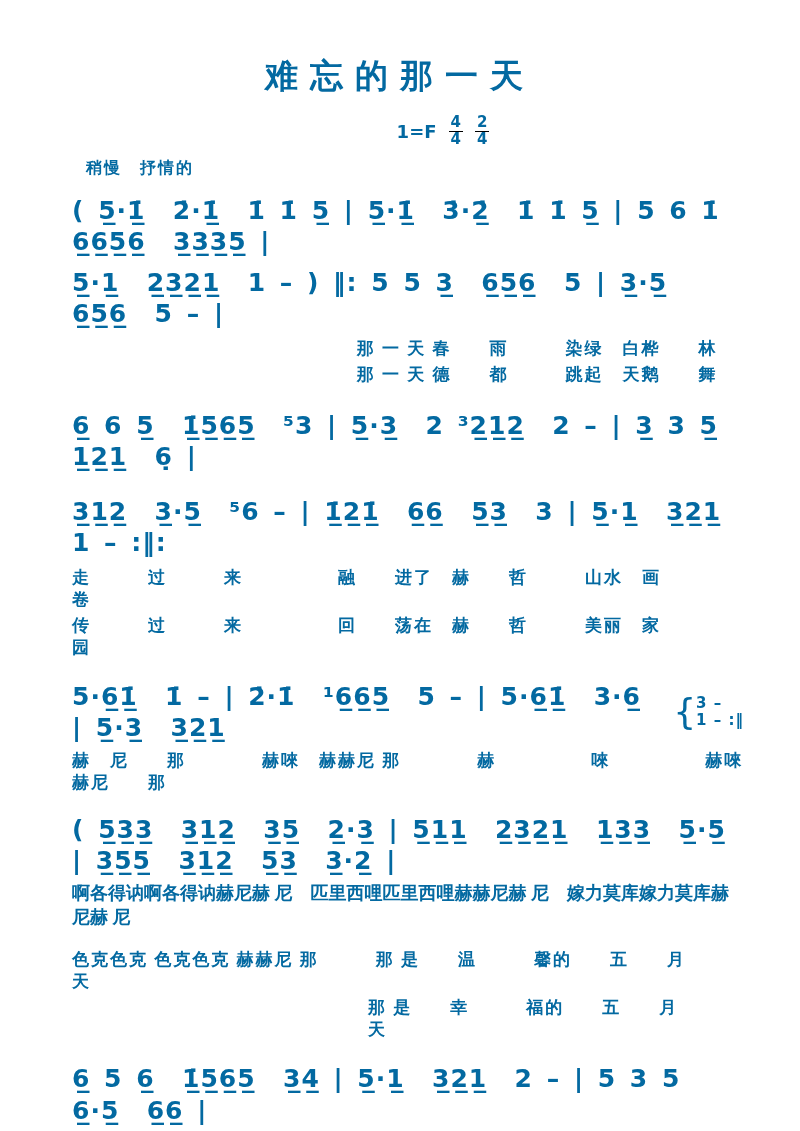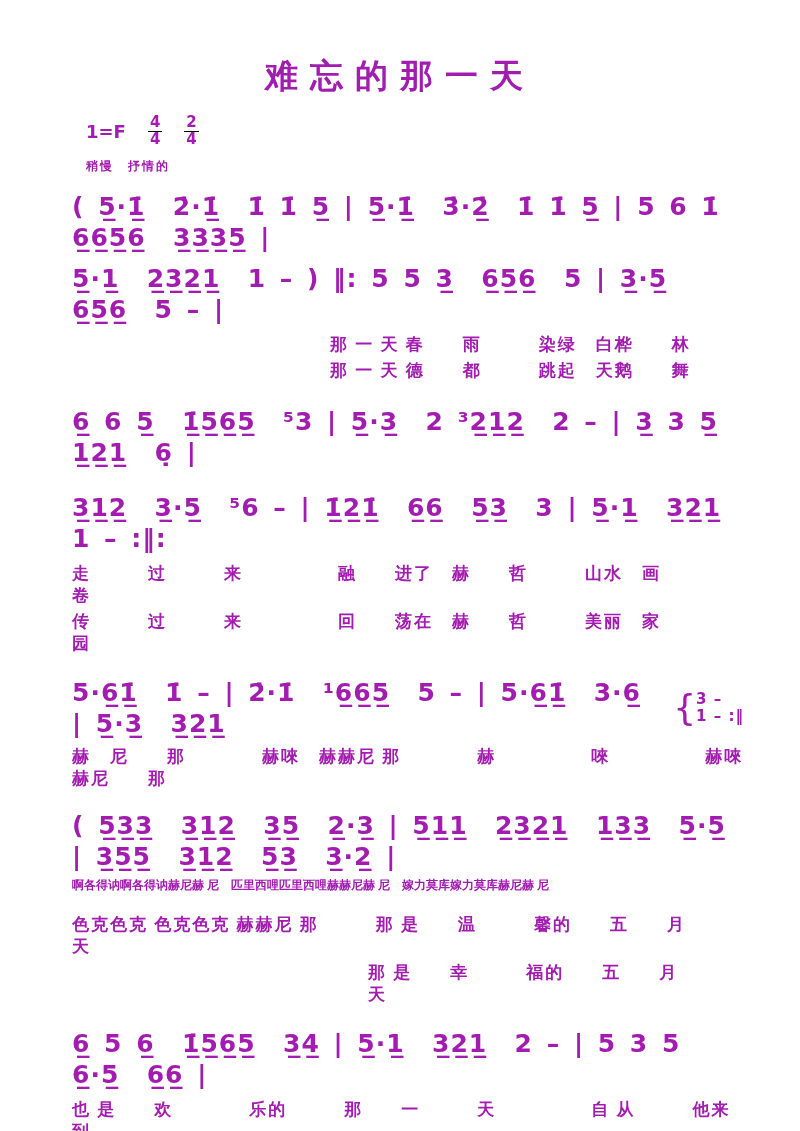--- a/index.html
+++ b/index.html
@@ -1,43 +1,43 @@
 <!DOCTYPE html>
 <html><head>
 <meta charset="utf-8">
 <style>
   html,body{margin:0;padding:0;background:#e8e8e8;}
   .page{
-    width:800px;height:1131px;margin:0 auto;background:#ffffff;color:#a21caf;
+    width:800px;height:1131px;margin:0 auto;background:#ffffff;color:#0369a1;
     position:relative;overflow:hidden;
     font-family:"DejaVu Sans","Liberation Sans",sans-serif;
   }
   .title{
     margin:54px 0 0 0;text-align:center;font-size:33px;font-weight:bold;
     letter-spacing:12px;font-family:"DejaVu Sans",sans-serif;
   }
-  .keyrow{margin:16px 0 0 86px;display:flex;align-items:center;gap:22px;
-    font-size:18px;font-weight:bold;}
+  .keyrow{margin:16px 0 0 86px;display:flex;align-items:center;gap:12px;
+    font-size:18px;font-weight:bold;justify-content:center;}
   .frac{display:inline-flex;flex-direction:column;align-items:center;
     font-size:15px;line-height:1.05;font-weight:bold;}
   .frac .num{border-bottom:1.5px solid #000;padding:0 2px;}
-  .tempo{margin:10px 0 0 86px;font-size:12px;font-weight:bold;letter-spacing:2px;}
+  .tempo{margin:10px 0 0 86px;font-size:16px;font-weight:bold;letter-spacing:2px;}
   .system{margin-left:72px;margin-right:56px;}
   .notes{
     font-family:"DejaVu Sans",sans-serif;font-size:25px;font-weight:bold;
     letter-spacing:1px;word-spacing:4px;white-space:pre-wrap;line-height:1.25;
     margin:0;
   }
   .lyrics{
     font-family:"Liberation Serif","DejaVu Serif",serif;font-size:17px;
     letter-spacing:2px;white-space:pre-wrap;line-height:1.3;margin:0;
     font-weight:600;
   }
-  .lyrics-dense{font-size:12px;letter-spacing:0;}
-  .indent-mid{padding-left:258px;}
+  .lyrics-dense{font-size:18px;letter-spacing:0;}
+  .indent-mid{padding-left:258px;text-align:center;}
   .indent-right{padding-left:296px;}
   .mt16{margin-top:16px;} .mt10{margin-top:10px;} .mt8{margin-top:8px;}
   .mt6{margin-top:6px;} .mt4{margin-top:4px;}
   .mt24{margin-top:24px;} .mt22{margin-top:22px;} .mt20{margin-top:20px;}
   .notes-row{display:flex;align-items:center;}
   .alt-ending{display:inline-flex;align-items:center;margin-left:10px;}
   .alt-brace{font-size:36px;font-weight:normal;line-height:1;
     font-family:"DejaVu Sans",sans-serif;}
   .alt-col{display:inline-flex;flex-direction:column;line-height:1.15;
     font-size:15px;font-weight:bold;font-family:"DejaVu Sans",sans-serif;

